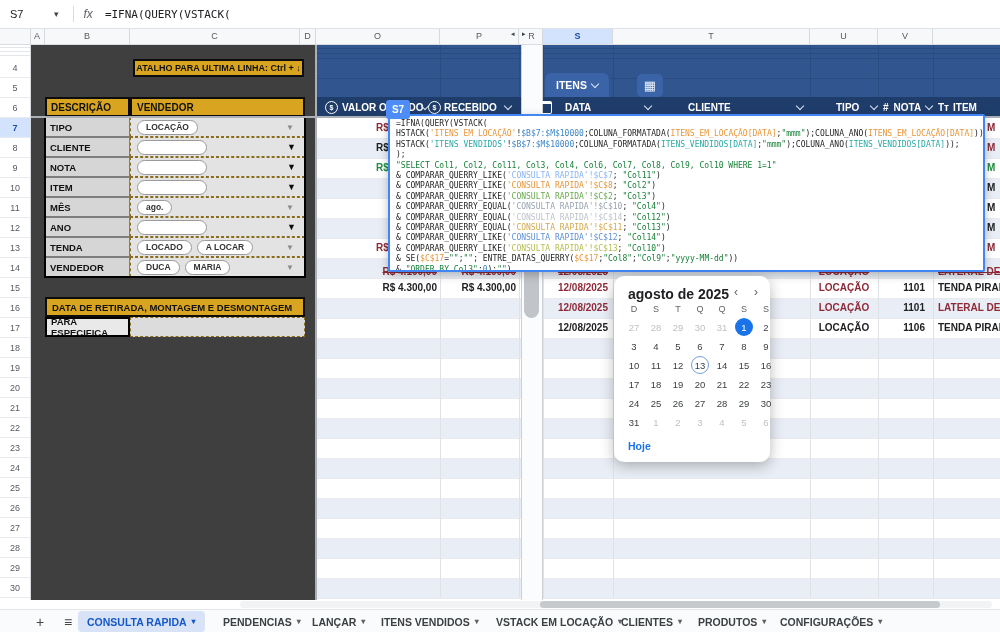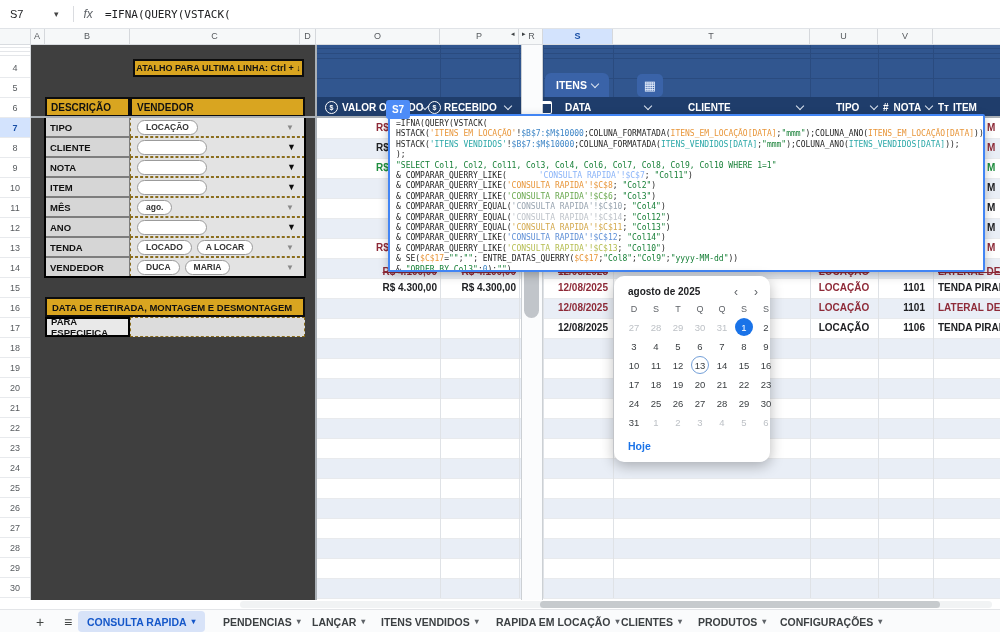--- a/index.html
+++ b/index.html
@@ -56,25 +56,25 @@
   .fval{position:absolute;left:99px;width:175px;height:20px;background:#e3e3e3;border:1px dashed #8a6d1c;box-sizing:border-box;display:flex;align-items:center;padding-left:6px;gap:5px;z-index:12;}
   .chip{background:#fff;border:1px solid #9b9b9b;border-radius:9px;padding:0 8px;font-size:8.5px;font-weight:bold;color:#333;line-height:13px;height:13px;}
   .arrb{position:absolute;right:8px;font-size:9px;color:#0d0d0d;font-weight:bold;}
   .arrg{position:absolute;right:10px;font-size:8px;color:#8a8a8a;}
   #formborder{position:absolute;left:13px;top:72px;width:262px;height:162px;border:2px solid #000;box-sizing:border-box;z-index:13;pointer-events:none;}
   
   #s7badge{position:absolute;left:386px;top:100px;width:24px;height:19px;background:#4e8cf7;border-radius:3px;color:#fff;font-size:10px;font-weight:bold;display:flex;align-items:center;justify-content:center;z-index:55;}
   #popup{position:absolute;left:388px;top:114px;width:597px;height:158px;background:#fff;border:2px solid #4285f4;box-sizing:border-box;border-radius:2px;box-shadow:0 3px 10px rgba(0,0,0,0.25);z-index:50;padding:3px 6px;overflow:hidden;}
   .pline{font-family:"DejaVu Sans Mono",monospace;font-size:8px;line-height:10.4px;white-space:pre;}
   .c-k{color:#1f1f1f;} .c-o{color:#e8963a;} .c-t{color:#2ba8a8;} .c-b{color:#3d85c6;}
-  .c-g{color:#188038;} .c-lb{color:#8ab4f8;margin-left:32px;} .c-g2{color:#6aa84f;} .c-gy{color:#98a4b0;}
+  .c-g{color:#188038;} .c-lb{color:#8ab4f8;} .c-g2{color:#6aa84f;} .c-gy{color:#98a4b0;}
   .c-lg{color:#bec3c9;} .c-yl{color:#d3a84b;} .c-b2{color:#5e8fd6;} .c-yg{color:#b5bd50;}
   
   #datepicker{position:absolute;left:614px;top:276px;width:156px;height:186px;background:#fff;border-radius:10px;box-shadow:0 4px 14px rgba(0,0,0,0.28);z-index:60;}
-  #dp-title{position:absolute;left:14px;top:10px;font-size:10px;font-weight:bold;color:#202124;}
+  #dp-title{position:absolute;left:14px;top:10px;font-size:14px;font-weight:bold;color:#202124;}
   .dpnav{position:absolute;top:9px;font-size:12px;color:#5f6368;cursor:default;}
   .dow{position:absolute;width:18px;text-align:center;font-size:9px;color:#5f6368;top:28px;}
   .day{position:absolute;width:18px;height:18px;border-radius:50%;display:flex;align-items:center;justify-content:center;font-size:9.5px;color:#3c4043;}
   .day-m{color:#bdc1c6;}
   .day-sel{background:#1a73e8;color:#fff;}
   .day-today{border:1.2px solid #74a0d8;box-sizing:border-box;}
   #dp-hoje{position:absolute;left:14px;top:164px;font-size:10.5px;color:#1a73e8;font-weight:bold;}
   
   #scrollarea{position:absolute;left:0;top:600px;width:1000px;height:9px;background:#fff;z-index:35;}
   #scrolltrack{position:absolute;left:240px;top:1px;width:752px;height:7px;background:#f1f3f4;border-radius:4px;}
@@ -345,21 +345,21 @@
 
   <div id="s7badge">S7</div>
   <div id="popup">
       <div class="pline" style="position: static;"><span class="c-k">=IFNA(QUERY(VSTACK(</span></div>
       <div class="pline" style="position: static;"><span class="c-k">HSTACK(</span><span class="c-o">'ITENS EM LOCAÇÃO'</span><span class="c-k">!</span><span class="c-b">$B$7:$M$10000</span><span class="c-k">;COLUNA_FORMATADA(</span><span class="c-o">ITENS_EM_LOCAÇÃO[DATA]</span><span class="c-k">;</span><span class="c-g">"mmm"</span><span class="c-k">);COLUNA_ANO(</span><span class="c-o">ITENS_EM_LOCAÇÃO[DATA]</span><span class="c-k">));</span></div>
       <div class="pline" style="position: static;"><span class="c-k">HSTACK(</span><span class="c-t">'ITENS VENDIDOS'</span><span class="c-k">!</span><span class="c-b">$B$7:$M$10000</span><span class="c-k">;COLUNA_FORMATADA(</span><span class="c-t">ITENS_VENDIDOS[DATA]</span><span class="c-k">;</span><span class="c-g">"mmm"</span><span class="c-k">);COLUNA_ANO(</span><span class="c-t">ITENS_VENDIDOS[DATA]</span><span class="c-k">));</span></div>
       <div class="pline" style="position: static;"><span class="c-k">);</span></div>
       <div class="pline" style="position: static;"><span class="c-g">"SELECT Col1, Col2, Col11, Col3, Col4, Col6, Col7, Col8, Col9, Col10 WHERE 1=1"</span></div>
       <div class="pline" style="position: static;"><span class="c-k">&amp; COMPARAR_QUERRY_LIKE(</span><span class="c-lb">'CONSULTA RAPIDA'!$C$7</span><span class="c-k">; </span><span class="c-g">"Col11"</span><span class="c-k">)</span></div>
       <div class="pline" style="position: static;"><span class="c-k">&amp; COMPARAR_QUERRY_LIKE(</span><span class="c-o">'CONSULTA RAPIDA'!$C$8</span><span class="c-k">; </span><span class="c-g">"Col2"</span><span class="c-k">)</span></div>
-      <div class="pline" style="position: static;"><span class="c-k">&amp; COMPARAR_QUERRY_LIKE(</span><span class="c-g2">'CONSULTA RAPIDA'!$C$6</span><span class="c-k">; </span><span class="c-g">"Col3"</span><span class="c-k">)</span></div>
+      <div class="pline" style="position: static;"><span class="c-k">&amp; COMPARAR_QUERRY_LIKE(</span><span class="c-g2">'CONSULTA RAPIDA'!$C$2</span><span class="c-k">; </span><span class="c-g">"Col3"</span><span class="c-k">)</span></div>
       <div class="pline" style="position: static;"><span class="c-k">&amp; COMPARAR_QUERRY_EQUAL(</span><span class="c-gy">'CONSULTA RAPIDA'!$C$10</span><span class="c-k">; </span><span class="c-g">"Col4"</span><span class="c-k">)</span></div>
       <div class="pline" style="position: static;"><span class="c-k">&amp; COMPARAR_QUERRY_EQUAL(</span><span class="c-lg">'CONSULTA RAPIDA'!$C$14</span><span class="c-k">; </span><span class="c-g">"Col12"</span><span class="c-k">)</span></div>
       <div class="pline" style="position: static;"><span class="c-k">&amp; COMPARAR_QUERRY_EQUAL(</span><span class="c-yl">'CONSULTA RAPIDA'!$C$11</span><span class="c-k">; </span><span class="c-g">"Col13"</span><span class="c-k">)</span></div>
       <div class="pline" style="position: static;"><span class="c-k">&amp; COMPARAR_QUERRY_LIKE(</span><span class="c-b2">'CONSULTA RAPIDA'!$C$12</span><span class="c-k">; </span><span class="c-g">"Col14"</span><span class="c-k">)</span></div>
       <div class="pline" style="position: static;"><span class="c-k">&amp; COMPARAR_QUERRY_LIKE(</span><span class="c-yg">'CONSULTA RAPIDA'!$C$13</span><span class="c-k">; </span><span class="c-g">"Col10"</span><span class="c-k">)</span></div>
       <div class="pline" style="position: static;"><span class="c-k">&amp; SE(</span><span class="c-o">$C$17</span><span class="c-k">=</span><span class="c-g">""</span><span class="c-k">;</span><span class="c-g">""</span><span class="c-k">; ENTRE_DATAS_QUERRY(</span><span class="c-o">$C$17</span><span class="c-k">;</span><span class="c-g">"Col8"</span><span class="c-k">;</span><span class="c-g">"Col9"</span><span class="c-k">;</span><span class="c-g">"yyyy-MM-dd"</span><span class="c-k">))</span></div>
       <div class="pline" style="position: static;"><span class="c-k">&amp; </span><span class="c-g">"ORDER BY Col3"</span><span class="c-k">;</span><span class="c-b">0</span><span class="c-k">);</span><span class="c-g">""</span><span class="c-k">)</span></div>
     </div>
 
   <div id="datepicker">
@@ -437,21 +437,21 @@
       </div>
       <div class="tab" style="left: 303px;">
         <span>LANÇAR</span>
         <span class="tabcaret">▾</span>
       </div>
       <div class="tab" style="left: 372px;">
         <span>ITENS VENDIDOS</span>
         <span class="tabcaret">▾</span>
       </div>
       <div class="tab" style="left: 487px;">
-        <span>RAPIDA EM LOCAÇÃO</span>
+        <span>VSTACK EM LOCAÇÃO</span>
         <span class="tabcaret">▾</span>
       </div>
       <div class="tab" style="left: 612px;">
         <span>CLIENTES</span>
         <span class="tabcaret">▾</span>
       </div>
       <div class="tab" style="left: 689px;">
         <span>PRODUTOS</span>
         <span class="tabcaret">▾</span>
       </div>

